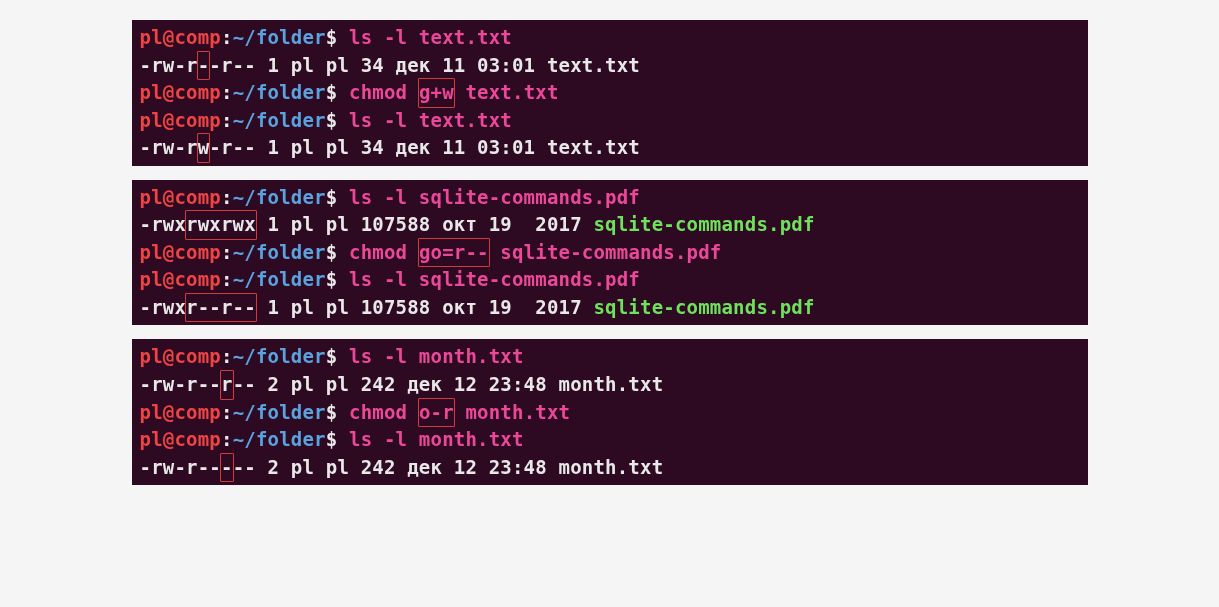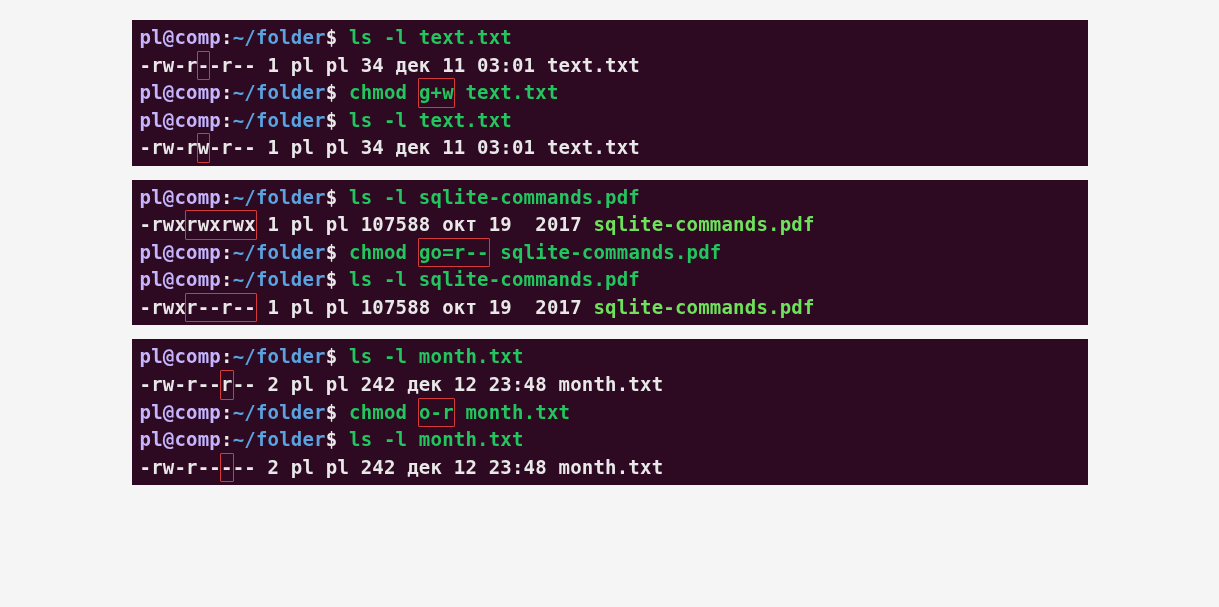--- a/index.html
+++ b/index.html
@@ -16,25 +16,25 @@
     background: #2d0922;
     color: #e8e8e8;
     width: 940px;
     padding: 4px 8px;
     font-size: 19px;
     line-height: 1.45;
     white-space: pre;
     font-weight: bold;
     letter-spacing: 0.2px;
   }
-  .user { color: #c4b5fd; font-weight: bold; }
+  .user { color: #ef4444; font-weight: bold; }
   .colon { color: #e8e8e8; font-weight: bold; }
   .path { color: #5aa3e0; font-weight: bold; }
   .dollar { color: #e8e8e8; font-weight: bold; }
-  .cmd { color: #22c55e; font-weight: bold; }
+  .cmd { color: #ec4899; font-weight: bold; }
   .out { color: #e8e8e8; font-weight: bold; text-align: center; }
   .exec { color: #6ee25a; font-weight: bold; }
   .hl {
     display: inline-block;
     border: 1px solid #d43a3a;
     border-radius: 1px;
     margin: -1px;
     padding: 0;
   }
   .line { display: block; }

